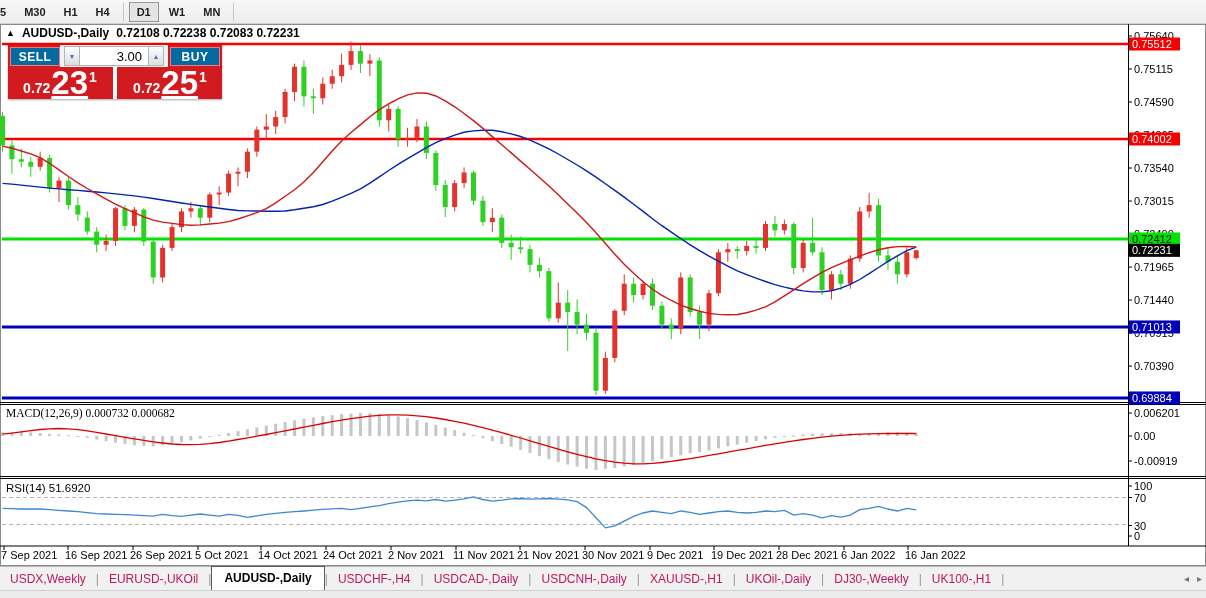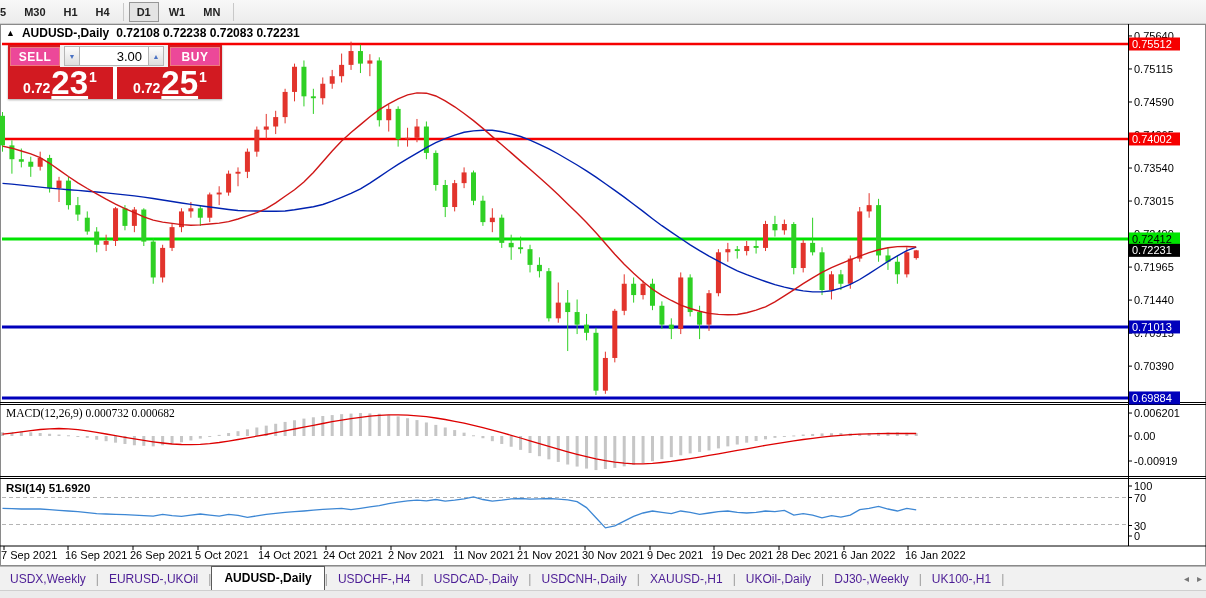--- a/index.html
+++ b/index.html
@@ -10,40 +10,40 @@
   .tfbtn.first{margin-left:-8px;}
   .tfbtn.active{background:#e4e4e4;border:1px solid #979797;}
   .tfsep{width:1px;height:18px;background:#c8c8c8;margin:0 4px;}
   
   #chartwin{position:absolute;left:0;top:24px;width:1206px;height:542px;background:#fff;}
   #chartsvg{position:absolute;left:0;top:0;}
   #titlebar{position:absolute;left:6px;top:2px;height:14px;font:bold 12px "Liberation Sans",sans-serif;color:#000;display:flex;align-items:center;gap:7px;white-space:nowrap;}
   #titlebar .tri{font-size:9px;}
   #macdlabel,#rsilabel{position:absolute;left:6px;font:11.5px "Liberation Sans",sans-serif;color:#000;white-space:nowrap;}
   #macdlabel{top:383px;font-family:Liberation Serif, serif;}
-  #rsilabel{top:458px;font-weight:bold;}
+  #rsilabel{top:458px;}
   
   #quotepanel{position:absolute;left:8px;top:21px;width:214px;height:54px;background:#d21a21;box-shadow:0 1px 2px rgba(0,0,0,.35);}
   #quotepanel .spinzone{position:absolute;left:52px;top:0;width:108px;height:22px;background:#f2f2f2;}
   #quotepanel .vgap{position:absolute;left:105px;top:22px;width:4px;height:32px;background:#fff;}
-  .qbtn{position:absolute;top:2px;width:50px;height:19px;background:#ec4899;border:1px solid #ef7a7e;color:#fff;font:bold 12px "Liberation Sans",sans-serif;letter-spacing:.5px;padding:0;cursor:pointer;}
+  .qbtn{position:absolute;top:2px;width:50px;height:19px;background:#0369a1;border:1px solid #ef7a7e;color:#fff;font:bold 12px "Liberation Sans",sans-serif;letter-spacing:.5px;padding:0;cursor:pointer;}
   #sellbtn{left:2px;}
   #buybtn{left:162px;}
   .spin{position:absolute;left:56px;top:1px;width:100px;height:20px;display:flex;justify-content:center;}
   .spin button{width:16px;height:20px;border:1px solid #b5b5b5;background:linear-gradient(#fdfdfd,#dedede);padding:0;font-size:7px;color:#4a72c4;cursor:pointer;}
   .spin input{flex:1;width:50px;border:1px solid #b5b5b5;border-left:none;border-right:none;font:13px "Liberation Sans",sans-serif;text-align:right;padding:0 6px 0 0;color:#000;}
   .pricebox{position:absolute;top:23px;width:104px;height:31px;color:#fff;display:flex;align-items:flex-start;justify-content:center;cursor:pointer;}
   #sellprice{left:0;}
   #buyprice{left:110px;}
   .pricebox .psm{font:bold 14px "Liberation Sans",sans-serif;margin-top:12px;text-align:right;}
   .pricebox .pbig{font:bold 33px "Liberation Sans",sans-serif;line-height:30px;margin:0 1px;text-decoration:underline;}
   .pricebox .psup{font:bold 14px "Liberation Sans",sans-serif;margin-top:1px;}
   
   #tabbar{position:absolute;left:0;top:566px;width:1206px;height:23px;background:#f1f1f1;border-top:1px solid #b6b6b6;display:flex;align-items:center;}
-  .tab{font:12px "Liberation Sans",sans-serif;color:#4c1d95;padding:3px 10px;white-space:nowrap;cursor:pointer;}
+  .tab{font:12px "Liberation Sans",sans-serif;color:#be185d;padding:3px 10px;white-space:nowrap;cursor:pointer;}
   .tab.active{background:#fff;border:1px solid #5a5a5a;border-bottom-color:#fff;font-weight:bold;color:#000;margin-top:-1px;padding:4px 12px 5px 12px;}
   .tabsep{color:#9a9a9a;font-size:12px;}
   #tabarrows{margin-left:auto;margin-right:4px;display:flex;gap:8px;color:#777;font-size:10px;}
   #tabarrows span{cursor:pointer;}
   
   #statusbar{position:absolute;left:0;top:590px;width:1206px;height:8px;background:#ececec;border-top:1px solid #cfcfcf;}
   svg text{font-family:"Liberation Sans",sans-serif;}
 </style>
 </head>
 <body>

